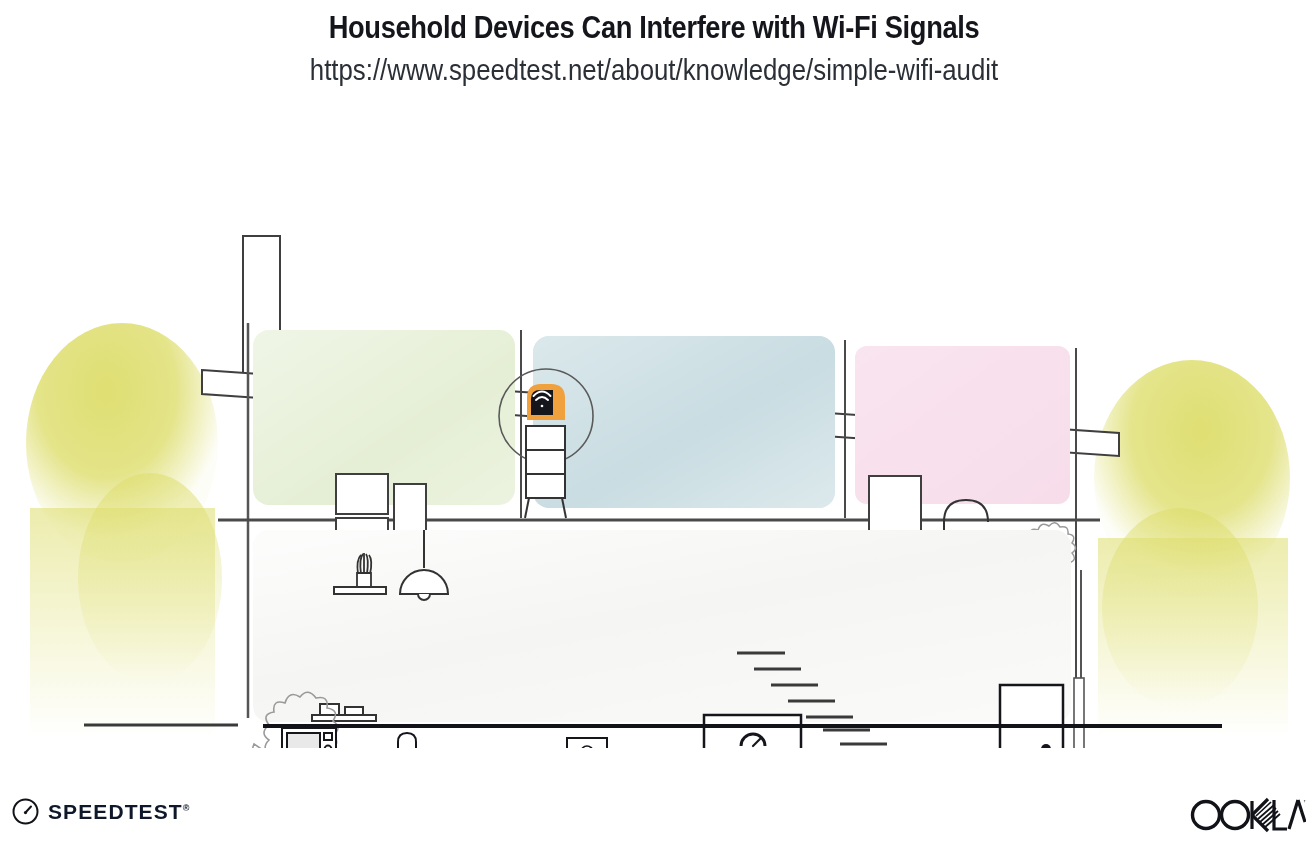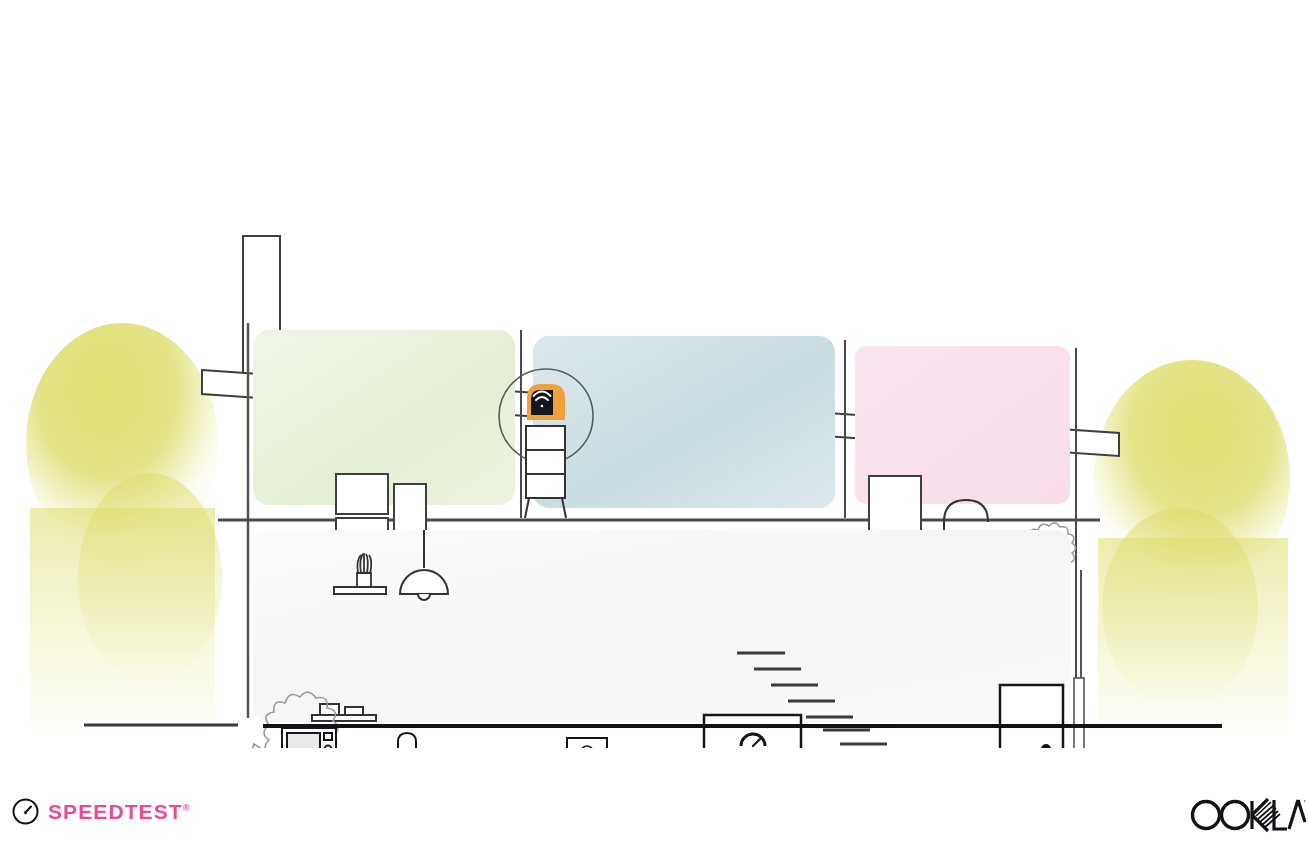--- a/index.html
+++ b/index.html
@@ -28,31 +28,35 @@
 
   
   .stage{position:absolute;left:0;top:108px;width:1308px;height:640px;}
   .stage svg{display:block;}
 
   
   .footer{position:absolute;left:0;top:780px;width:1308px;height:75px;}
   .brand-left{position:absolute;left:12px;top:18px;display:flex;align-items:center;gap:9px;}
   .brand-left .wordmark{
     font-family:"Liberation Sans", sans-serif;
-    font-weight:bold;font-size:21px;letter-spacing:1.1px;color:#ec4899;
+    font-weight:bold;font-size:21px;letter-spacing:1.1px;color:#0f172a;
     position:relative;
   }
   .brand-left .reg{font-size:9px;vertical-align:super;letter-spacing:0;}
   .brand-right{position:absolute;right:2px;top:14px;}
 </style>
 </head>
 <body>
 
 <div id="page">
 
+  <div class="header">
+    <h1 class="title">Household Devices Can Interfere with Wi-Fi Signals</h1>
+    <div class="subtitle">https://www.speedtest.net/about/knowledge/simple-wifi-audit</div>
+  </div>
 
   <div class="stage">
     <svg width="1308" height="640" viewBox="0 0 1308 640" xmlns="http://www.w3.org/2000/svg">
       <defs>
 
         <radialGradient id="folL" cx="42%" cy="28%" r="62%">
           <stop offset="0%" stop-color="#dddd6b" stop-opacity="0.95"></stop>
           <stop offset="58%" stop-color="#dddd6b" stop-opacity="0.80"></stop>
           <stop offset="100%" stop-color="#dddd6b" stop-opacity="0.05"></stop>
         </radialGradient>

